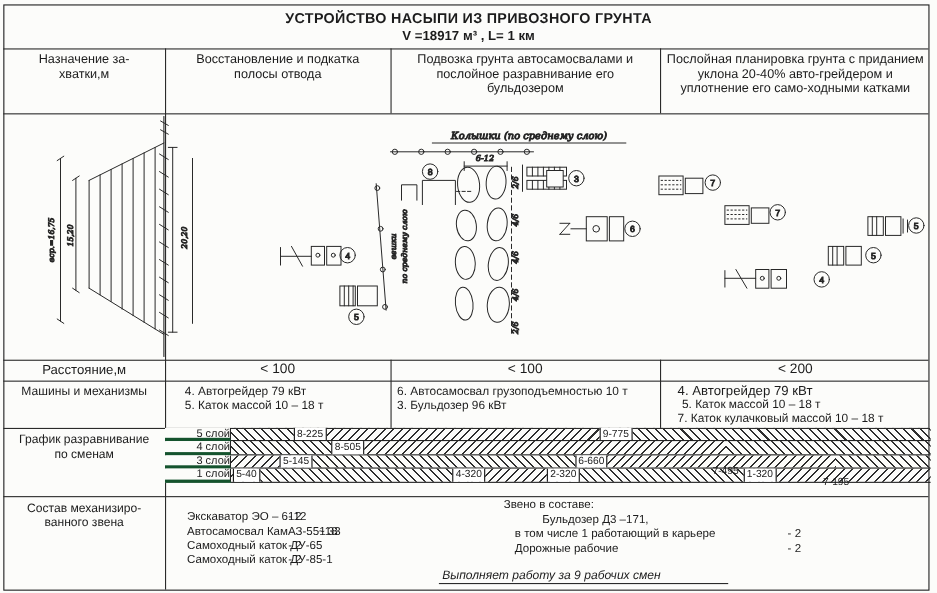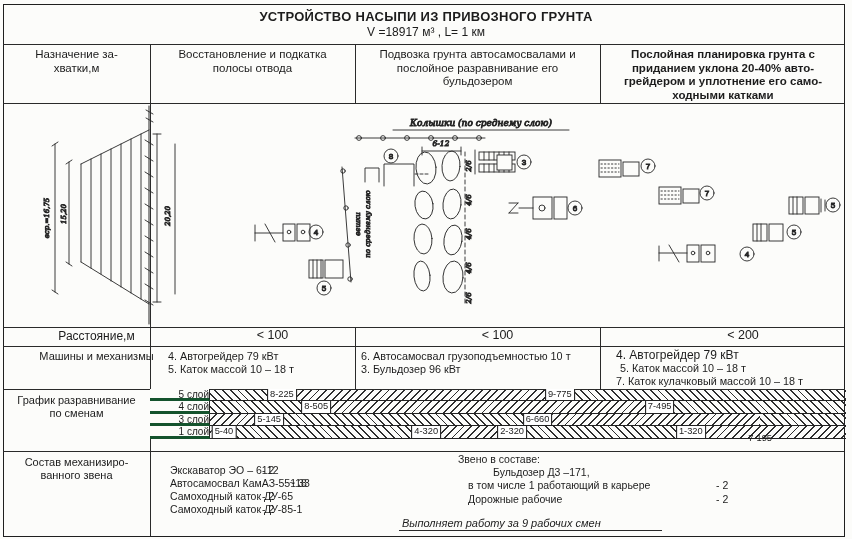--- a/index.html
+++ b/index.html
@@ -5,24 +5,24 @@
   html,body{margin:0;padding:0;background:#e8e8e4;}
   .sheet{
     position:relative;width:852px;height:539px;background:#fcfcfa;
     font-family:"Liberation Sans",sans-serif;color:#1c1c1c;overflow:hidden;
   }
   .abs{position:absolute;}
   .hline{position:absolute;height:0;border-top:1px solid #2a2a2a;}
   .vline{position:absolute;width:0;border-left:1px solid #2a2a2a;}
   .frame{position:absolute;left:3px;top:4px;width:840px;height:531px;border:1.5px solid #1f1f1f;}
   .title1{position:absolute;left:0;top:9px;width:100%;text-align:center;font-size:13px;font-weight:bold;letter-spacing:.3px;}
-  .title2{position:absolute;left:0;top:25px;width:100%;text-align:center;font-size:12px;font-weight:normal;}
+  .title2{position:absolute;left:0;top:25px;width:100%;text-align:center;font-size:12px;font-weight:bold;}
   .hcell{position:absolute;top:45px;height:57px;box-sizing:border-box;text-align:center;font-size:11.5px;line-height:13.5px;padding-top:3px;}
   .hcell .inner{margin:0 auto;}
-  .dcell{position:absolute;text-align:center;font-size:12.5px;padding-left:20px;}
+  .dcell{position:absolute;text-align:center;font-size:12.5px;}
   .mlist{position:absolute;font-size:10.8px;line-height:13px;white-space:nowrap;}
   .glabel{position:absolute;left:3px;top:394px;width:147px;text-align:center;font-size:11px;line-height:13px;}
   .glabel .inner{width:126px;margin:0 auto;}
   .g-rows{position:absolute;left:150px;top:389px;width:696px;height:62px;}
   .g-row{position:relative;height:12.4px;box-sizing:border-box;}
   .g-layer{position:absolute;left:0;top:0;bottom:0;width:60px;box-sizing:border-box;
     border-right:1px solid #222;border-bottom:3px solid #14532d;text-align:right;
     font-size:10px;line-height:12px;background:#fcfcfa;}
   .g-bar{position:absolute;left:60px;right:0;top:0;bottom:0;border-bottom:1px solid #222;}
   .g-chunk{position:absolute;top:0;bottom:0;}
@@ -63,21 +63,21 @@
   <div class="hcell" style="left:3px;width:147px;">
     <div class="inner" style="width:108px;">Назначение за-хватки,м</div>
   </div>
   <div class="hcell" style="left:355px;width:245px;">
     <div class="inner" style="width:228px;">Подвозка грунта автосамосвалами и послойное разравнивание его бульдозером</div>
   </div>
   <div class="hcell" style="left:150px;width:205px;">
     <div class="inner" style="width:180px;">Восстановление и подкатка полосы отвода</div>
   </div>
   <div class="hcell" style="left:600px;width:246px;">
-    <div class="inner" style="width:236px;font-weight:bold;">Послойная планировка грунта с приданием уклона 20-40%  авто-грейдером и уплотнение его само-ходными катками</div>
+    <div class="inner" style="width:236px;">Послойная планировка грунта с приданием уклона 20-40%  авто-грейдером и уплотнение его само-ходными катками</div>
   </div>
 
   <svg class="abs" style="left:3px;top:104px;" width="843" height="222" viewBox="0 0 843 222" fill="none" stroke="#262626" stroke-width="0.9" stroke-linecap="round">
 
     <g>
       <path d="M146,2 V220" stroke-width="1"></path>
       <path d="M146,26 L78,60 M146,200 L78,158 M78,60 V158"></path>
       <path d="M88,55 V164 M98,50 V170 M108,45 V177 M118,40 V183 M128,35 V189 M138,30 V195"></path>
       <path d="M143,6 l7,4 M143,14 l7,4 M142,36 l8,5 M142,52 l8,5 M142,68 l8,5 M142,84 l8,5 M142,100 l8,5 M142,116 l8,5 M142,132 l8,5 M142,148 l8,5 M142,164 l8,5 M142,180 l8,5 M142,196 l8,5"></path>
       <path d="M52,40 V188 M49,42 l6,-4 M49,186 l6,4"></path>
@@ -259,21 +259,21 @@
           <span class="g-seg" style="left: 55%;">9-775</span>
         </div>
       </div>
       <div class="g-row">
         <div class="g-layer">4 слой</div>
         <div class="g-bar">
           <div class="g-chunk" style="left: 0%; width: 16.7%; background: repeating-linear-gradient(45deg, transparent 0px, transparent 4.2px, rgb(46, 46, 46) 4.2px, rgb(46, 46, 46) 5.5px);"></div>
           <div class="g-chunk" style="left: 16.7%; width: 54%; background: repeating-linear-gradient(135deg, transparent 0px, transparent 4.2px, rgb(46, 46, 46) 4.2px, rgb(46, 46, 46) 5.5px);"></div>
           <div class="g-chunk" style="left: 70.7%; width: 29.3%; background: repeating-linear-gradient(45deg, transparent 0px, transparent 4.2px, rgb(46, 46, 46) 4.2px, rgb(46, 46, 46) 5.5px);"></div>
           <span class="g-seg" style="left: 16.7%;">8-505</span>
-          <span class="g-seg" style="left: 70.7%;">7-495</span>
+          <span class="g-seg" style="left: 70.7%; margin-top: 22px;">7-495</span>
         </div>
       </div>
       <div class="g-row">
         <div class="g-layer">3 слой</div>
         <div class="g-bar">
           <div class="g-chunk" style="left: 0%; width: 9.3%; background: repeating-linear-gradient(135deg, transparent 0px, transparent 4.2px, rgb(46, 46, 46) 4.2px, rgb(46, 46, 46) 5.5px);"></div>
           <div class="g-chunk" style="left: 9.3%; width: 42.2%; background: repeating-linear-gradient(45deg, transparent 0px, transparent 4.2px, rgb(46, 46, 46) 4.2px, rgb(46, 46, 46) 5.5px);"></div>
           <div class="g-chunk" style="left: 51.5%; width: 35%; background: repeating-linear-gradient(135deg, transparent 0px, transparent 4.2px, rgb(46, 46, 46) 4.2px, rgb(46, 46, 46) 5.5px);"></div>
           <div class="g-chunk" style="left: 86.5%; width: 13.5%; background: repeating-linear-gradient(45deg, transparent 0px, transparent 4.2px, rgb(46, 46, 46) 4.2px, rgb(46, 46, 46) 5.5px);"></div>
           <span class="g-seg" style="left: 9.3%;">5-145</span>

